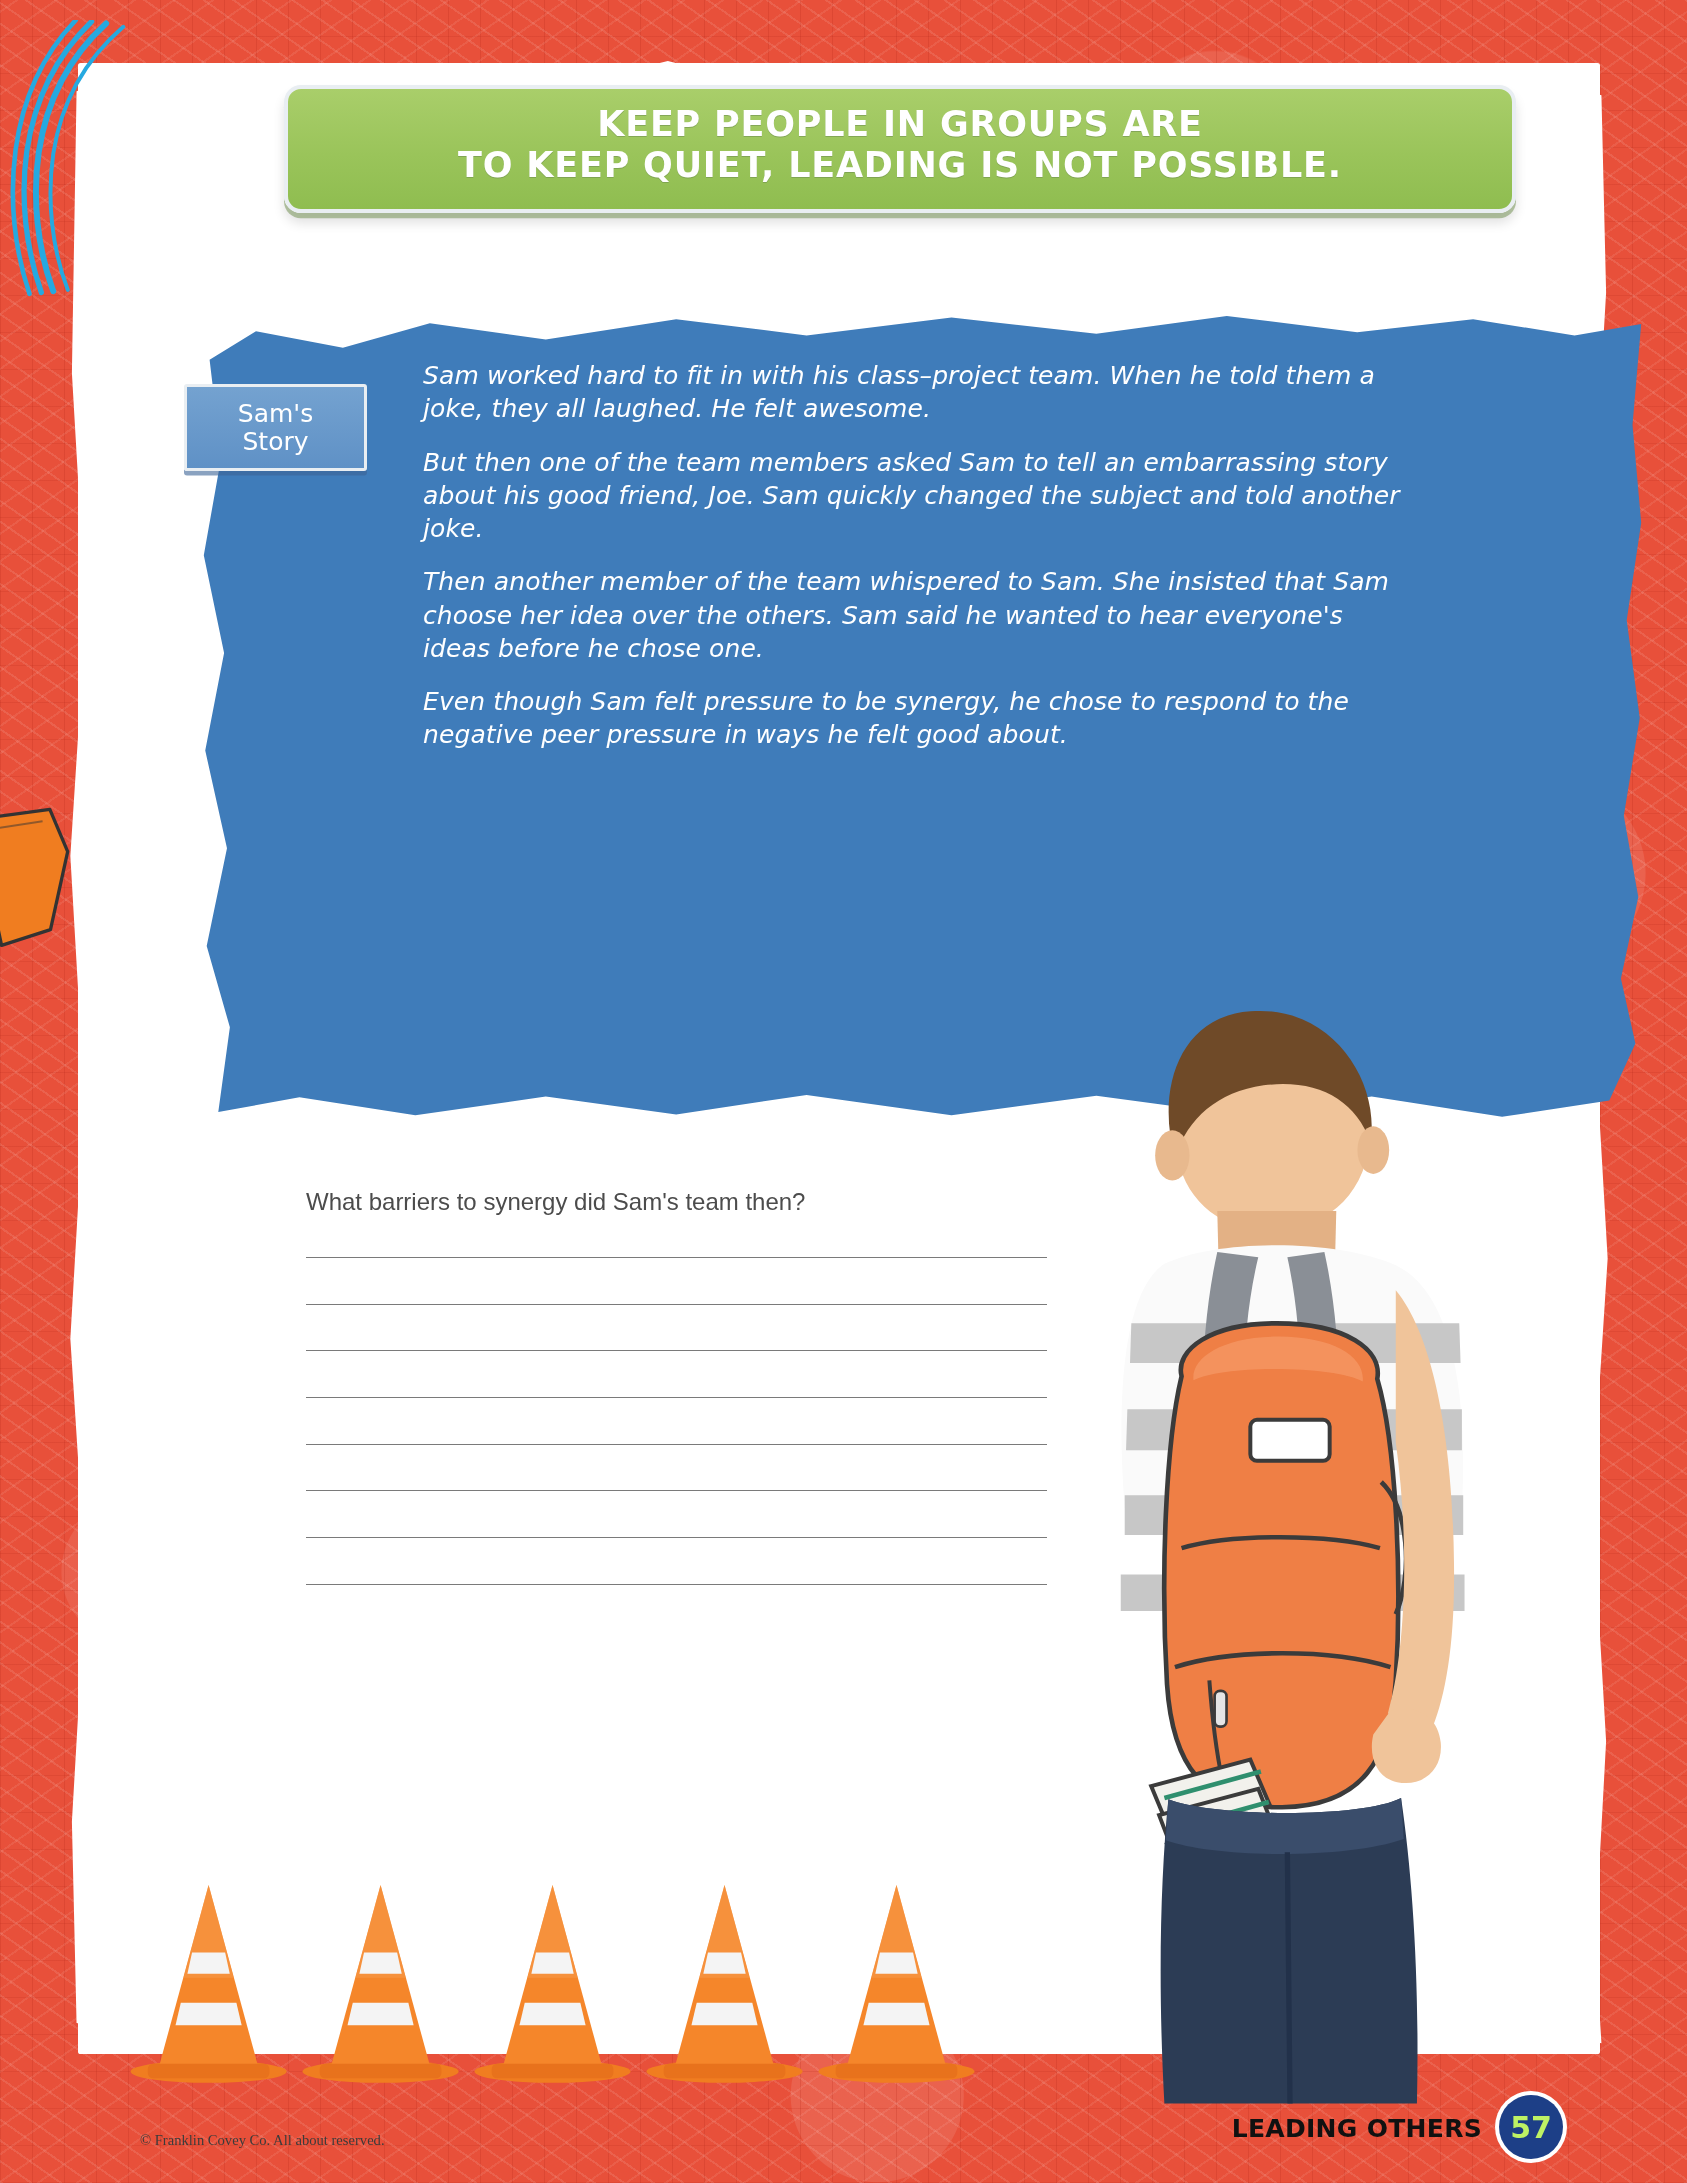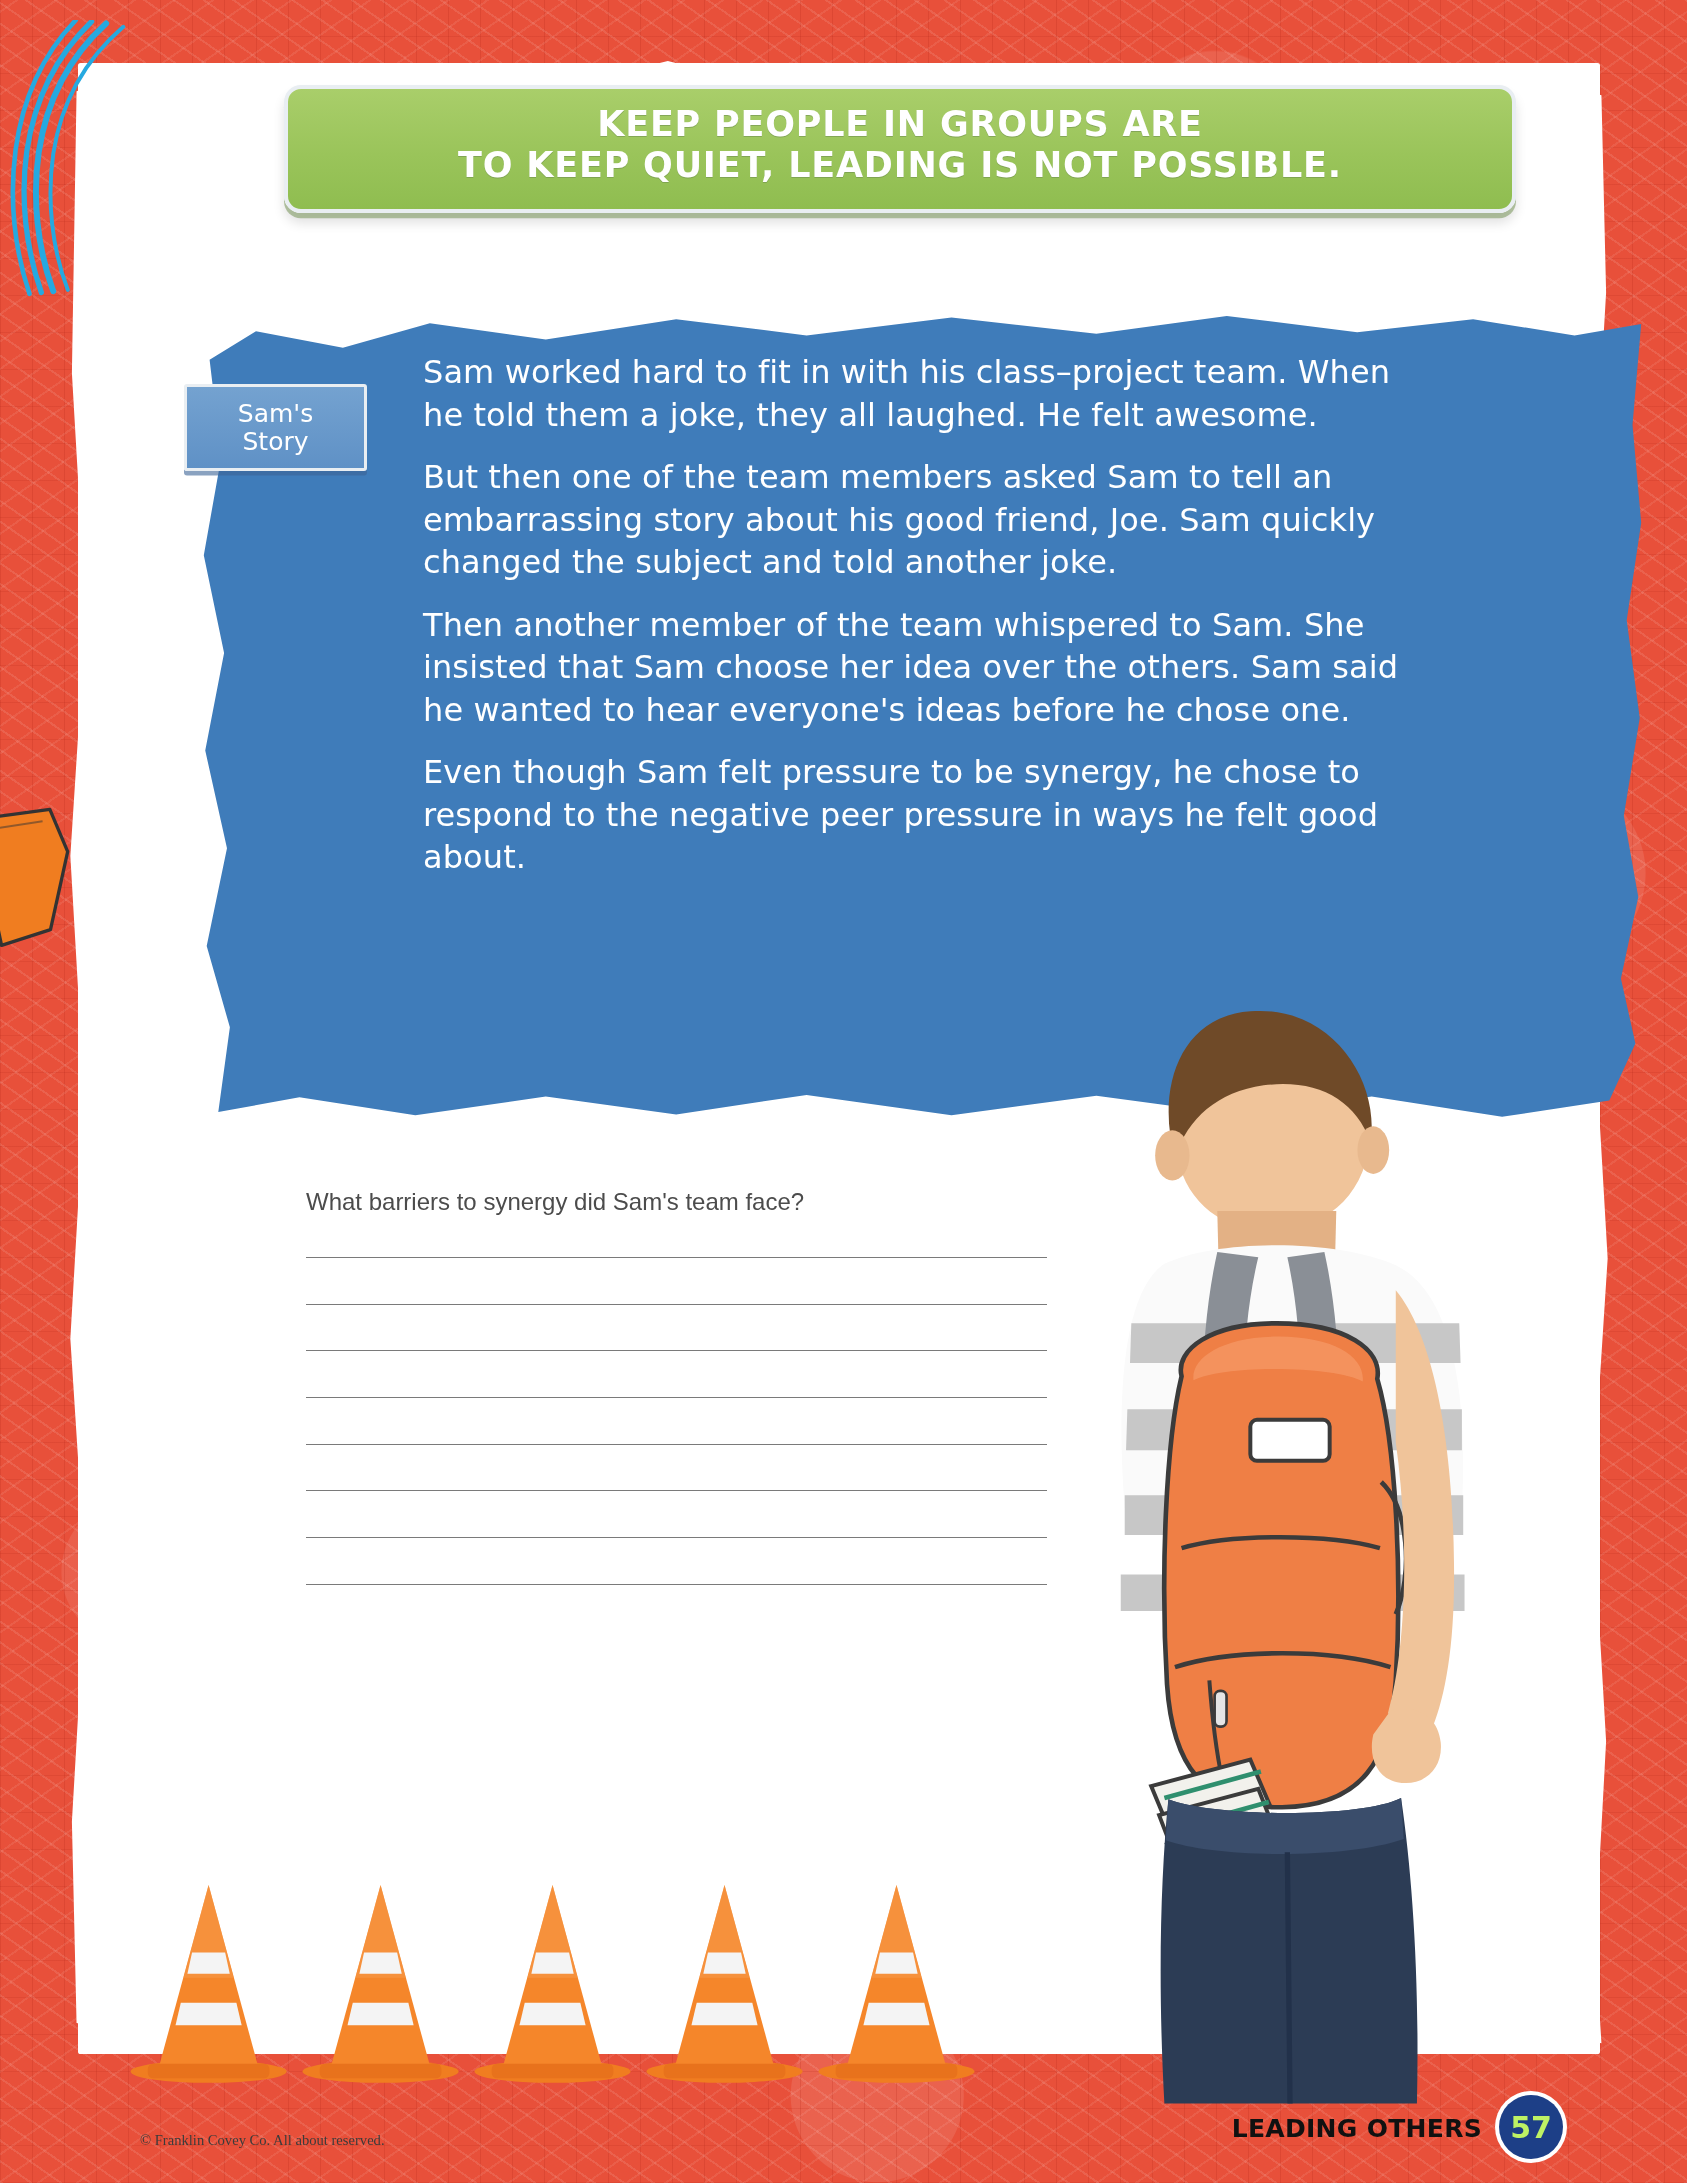--- a/index.html
+++ b/index.html
@@ -118,24 +118,25 @@
   }
   .story-text {
     position: absolute;
     left: 423px;
     top: 351px;
     width: 986px;
     color: #ffffff;
   }
   .story-para {
     font-family: "DejaVu Sans", sans-serif;
-    font-size: 32px;
+    font-size: 25px;
     line-height: 1.33;
-    margin: 0 0 20px 0;
+    margin: 8px 0 20px 0;
     letter-spacing: 0.1px;
+    font-style: italic;
   }
 
   
   .story-tab {
     position: absolute;
     left: 184px;
     top: 384px;
     width: 177px;
     height: 81px;
     background: linear-gradient(180deg, #74a2d0 0%, #5f91c6 100%);
@@ -262,21 +263,21 @@
 Story</div>
 </div>
 
 <div class="story-text">
   <p class="story-para">Sam worked hard to fit in with his class–project team. When he told them a joke, they all laughed. He felt awesome.</p>
   <p class="story-para">But then one of the team members asked Sam to tell an embarrassing story about his good friend, Joe. Sam quickly changed the subject and told another joke.</p>
   <p class="story-para">Then another member of the team whispered to Sam. She insisted that Sam choose her idea over the others. Sam said he wanted to hear everyone's ideas before he chose one.</p>
   <p class="story-para">Even though Sam felt pressure to be synergy, he chose to respond to the negative peer pressure in ways he felt good about.</p>
 </div>
 
-<div class="question">What barriers to synergy did Sam's team face?</div>
+<div class="question">What barriers to synergy did Sam's team then?</div>
 
 <div class="answer-lines">
   <div class="answer-line"></div>
   <div class="answer-line"></div>
   <div class="answer-line"></div>
   <div class="answer-line"></div>
   <div class="answer-line"></div>
   <div class="answer-line"></div>
   <div class="answer-line"></div>
   <div class="answer-line"></div>

